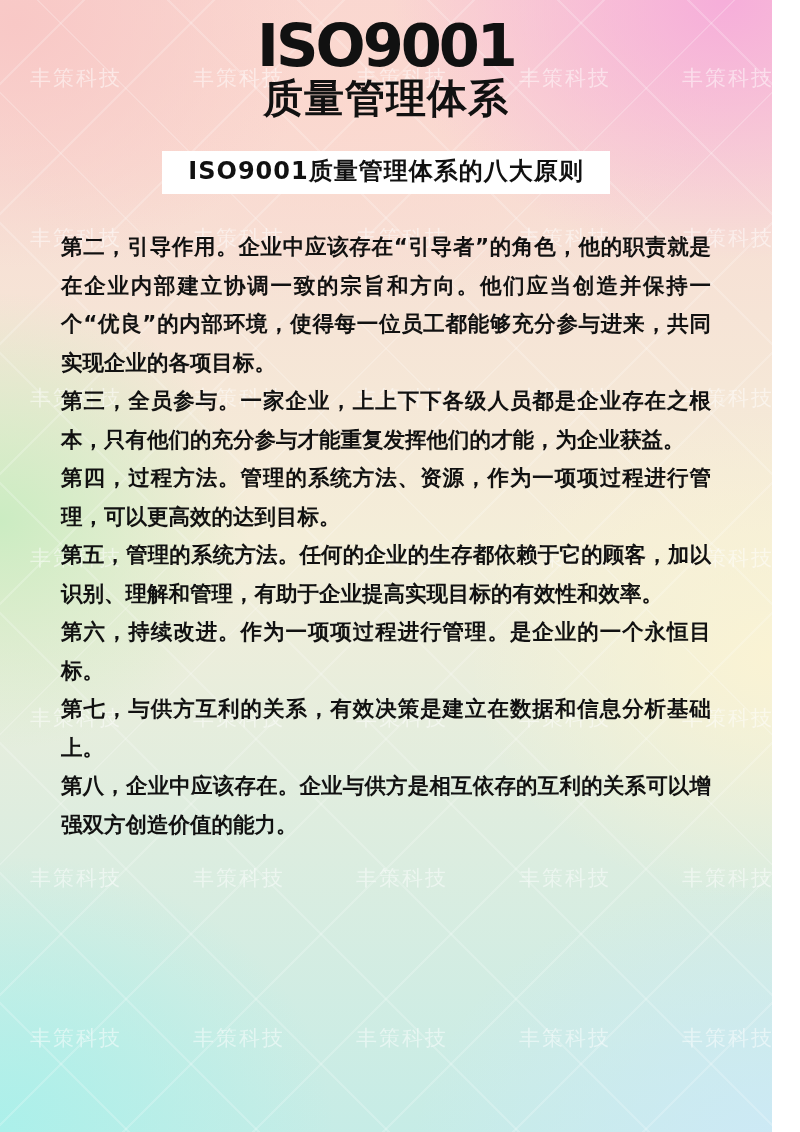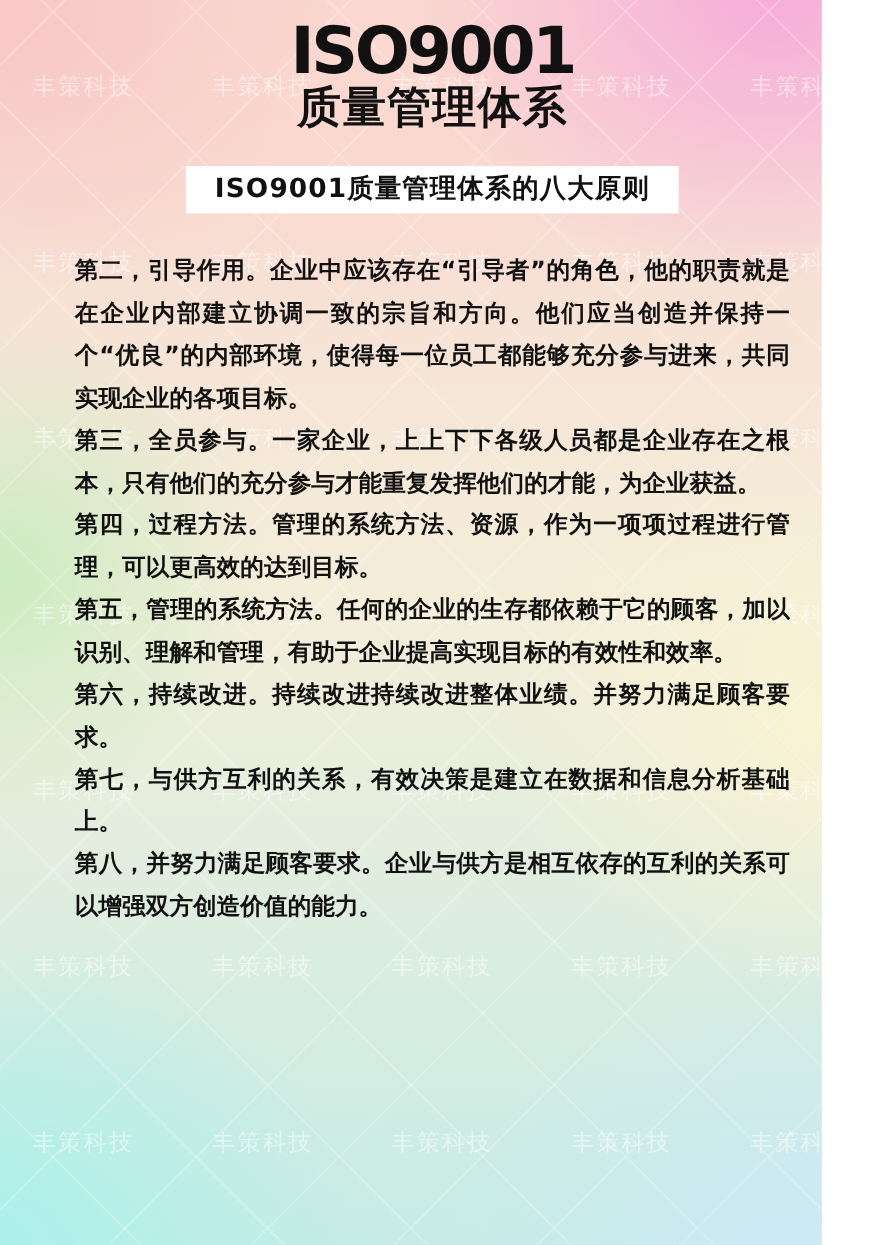--- a/index.html
+++ b/index.html
@@ -2,31 +2,30 @@
 <html style="--ink: #111111; --banner-bg: #ffffff; --magenta: #f6aeda; --salmon: #f8c8c6; --peach: #fbd8cf; --green: #cbecc2; --cream: #faf3d4; --cyan: #abf0ea; --blue: #cde9f6; --wm: rgba(255,255,255,0.5);"><head>
 <meta charset="utf-8">
 <style>
   html,body{margin:0;padding:0;}
   body{
     width:800px;height:1132px;
     font-family:"DejaVu Sans","Liberation Sans",sans-serif;
     -webkit-font-smoothing:antialiased;
   }
   .page{
-    position:relative;width:708px;height:1132px;overflow:hidden;
+    position:relative;width:772px;height:1132px;overflow:hidden;
     background:
       radial-gradient(60% 32% at 94% 0%,   var(--magenta,#f6aeda) 0%, rgba(246,174,218,0) 72%),
       radial-gradient(55% 30% at 2% 2%,    var(--salmon,#f8c8c6) 0%,  rgba(248,200,198,0) 72%),
       radial-gradient(70% 26% at 45% 8%,   var(--peach,#fbd8cf) 0%,   rgba(251,216,207,0) 72%),
       radial-gradient(45% 28% at 0% 46%,   var(--green,#cbecc2) 0%,   rgba(203,236,194,0) 72%),
       radial-gradient(55% 30% at 100% 58%, var(--cream,#faf3d4) 0%,   rgba(250,243,212,0) 72%),
       radial-gradient(60% 34% at 0% 100%,  var(--cyan,#abf0ea) 0%,    rgba(171,240,234,0) 72%),
       radial-gradient(65% 34% at 100% 102%,var(--blue,#cde9f6) 0%,    rgba(205,233,246,0) 72%),
       linear-gradient(180deg,#f9d6d2 0%,#f4eed9 48%,#c6ece6 100%);
-    padding-left: 39px;
   }
   .lattice{
     position:absolute;inset:0;pointer-events:none;
     background:
       repeating-linear-gradient(45deg,  rgba(255,255,255,0) 0 90px, rgba(255,255,255,.20) 90px 92px),
       repeating-linear-gradient(-45deg, rgba(255,255,255,0) 0 90px, rgba(255,255,255,.20) 90px 92px);
   }
   #watermark-layer{position:absolute;inset:0;pointer-events:none;}
   .wm{
     position:absolute;white-space:nowrap;
@@ -114,17 +113,17 @@
     <div class="banner">
       <span class="banner-text">ISO9001质量管理体系的八大原则</span>
     </div>
   </header>
 
   <main class="content">
     <p class="principle">第二，引导作用。企业中应该存在“引导者”的角色，他的职责就是在企业内部建立协调一致的宗旨和方向。他们应当创造并保持一个“优良”的内部环境，使得每一位员工都能够充分参与进来，共同实现企业的各项目标。</p>
     <p class="principle">第三，全员参与。一家企业，上上下下各级人员都是企业存在之根本，只有他们的充分参与才能重复发挥他们的才能，为企业获益。</p>
     <p class="principle">第四，过程方法。管理的系统方法、资源，作为一项项过程进行管理，可以更高效的达到目标。</p>
     <p class="principle">第五，管理的系统方法。任何的企业的生存都依赖于它的顾客，加以识别、理解和管理，有助于企业提高实现目标的有效性和效率。</p>
-    <p class="principle">第六，持续改进。持续改进持续改进整体业绩。并努力满足顾客要求。</p>
+    <p class="principle">第六，持续改进。作为一项项过程进行管理。是企业的一个永恒目标。</p>
     <p class="principle">第七，与供方互利的关系，有效决策是建立在数据和信息分析基础上。</p>
-    <p class="principle">第八，并努力满足顾客要求。企业与供方是相互依存的互利的关系可以增强双方创造价值的能力。</p>
+    <p class="principle">第八，企业中应该存在。企业与供方是相互依存的互利的关系可以增强双方创造价值的能力。</p>
   </main>
 </div>
 
 </body></html>

